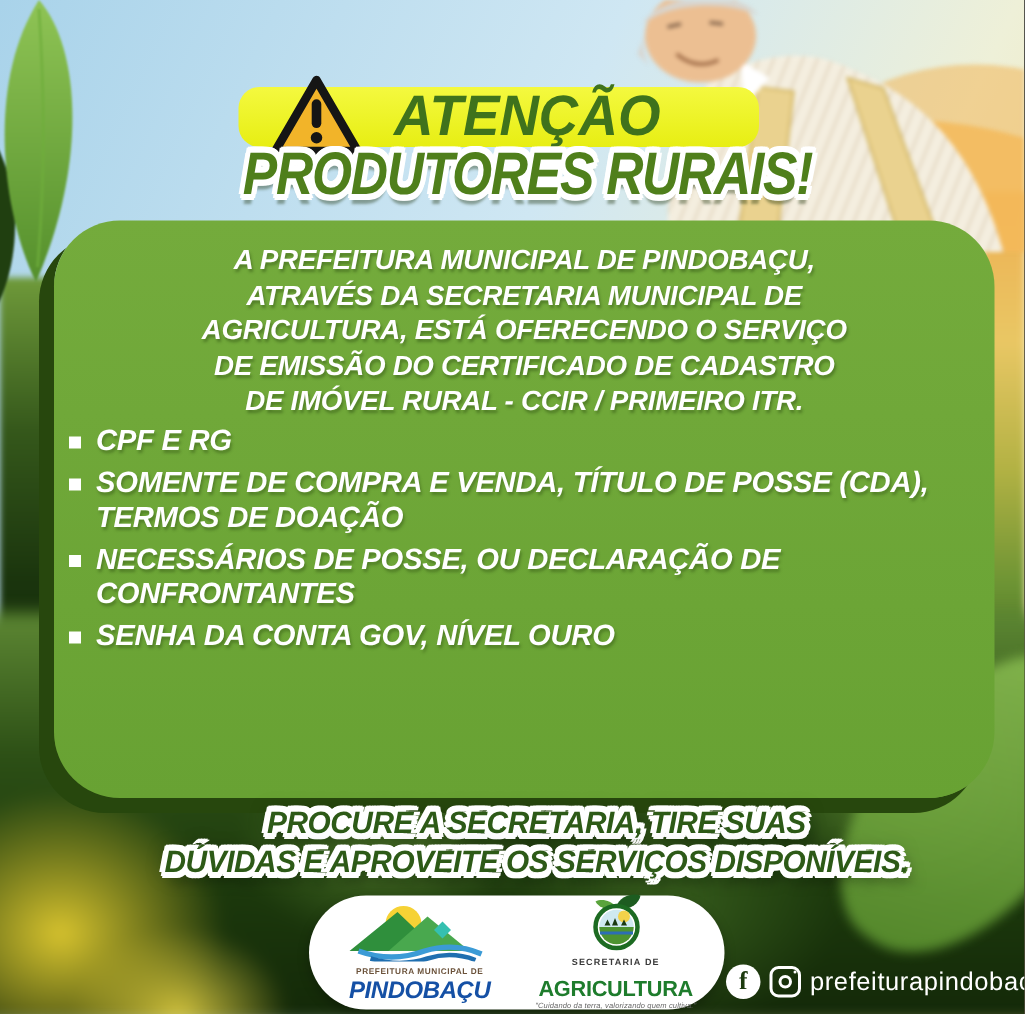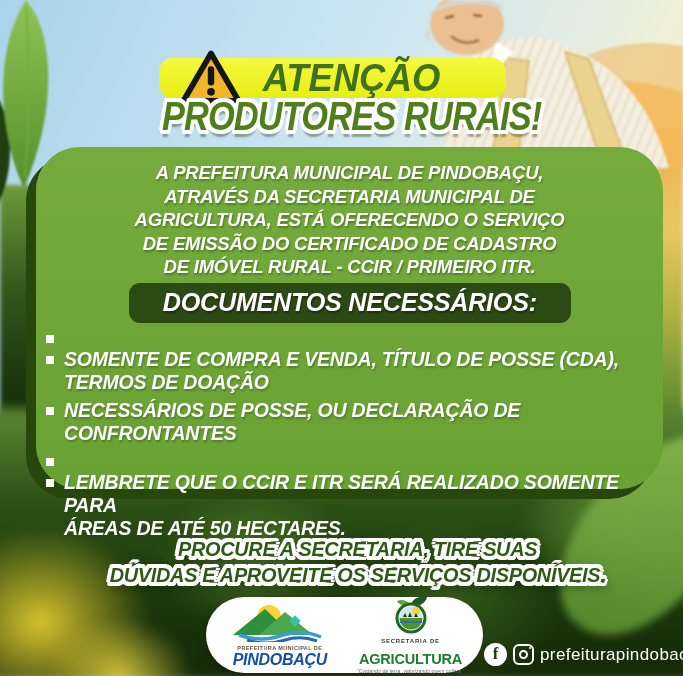--- a/index.html
+++ b/index.html
@@ -40,21 +40,21 @@
   
   .big-title{position:absolute;left:0;top:94px;width:672px;text-align:center;z-index:6;padding-left:16px;}
   .big-title .txt{display:inline-block;font-size:40px;font-weight:bold;font-style:italic;
     color:#4f7f1b;transform:scaleX(.86);letter-spacing:-1px;
     text-shadow:
       -3px -3px 0 #fff,0 -4px 0 #fff,3px -3px 0 #fff,4px 0 0 #fff,
       3px 3px 0 #fff,0 4px 0 #fff,-3px 3px 0 #fff,-4px 0 0 #fff,
       -2px -4px 0 #fff,2px -4px 0 #fff,-2px 4px 0 #fff,2px 4px 0 #fff,
       0 7px 2px rgba(30,50,10,.4);}
   
-  .main-box{position:absolute;left:36px;top:147px;width:627px;height:342px;z-index:5;
+  .main-box{position:absolute;left:36px;top:147px;width:627px;height:385px;z-index:5;
     background:linear-gradient(180deg,#74ab3c 0%,#68a233 100%);
     border-radius:44px;box-shadow:-10px 10px 0 #27470d;box-sizing:border-box;}
   .intro-text{margin:14px auto 0;width:490px;text-align:center;
     font-size:18.5px;line-height:23.5px;font-weight:bold;font-style:italic;color:#fff;
     white-space:pre-line;letter-spacing:-.2px;
     text-shadow:1px 2px 2px rgba(40,70,15,.45);}
   .docs-pill{margin:4px auto 0;width:442px;height:40px;background:#2c4a14;border-radius:11px;
     display:flex;align-items:center;justify-content:center;}
   .docs-pill .txt{font-size:26px;font-weight:bold;font-style:italic;color:#fff;
     transform:scaleX(.97);letter-spacing:-.3px;text-shadow:1px 2px 2px rgba(0,0,0,.35);}
@@ -147,43 +147,37 @@
   <div class="big-title">
     <span class="txt">PRODUTORES RURAIS!</span>
   </div>
 
   <div class="main-box">
     <div class="intro-text">A PREFEITURA MUNICIPAL DE PINDOBAÇU,
 ATRAVÉS DA SECRETARIA MUNICIPAL DE
 AGRICULTURA, ESTÁ OFERECENDO O SERVIÇO
 DE EMISSÃO DO CERTIFICADO DE CADASTRO
 DE IMÓVEL RURAL - CCIR / PRIMEIRO ITR.</div>
-    <div class="docs-pill">
-      <span class="txt">DOCUMENTOS NECESSÁRIOS:</span>
-    </div>
     <ul class="doc-list">
         <li>
           <span class="bullet"></span>
+          <span class="txt">CPF E RG</span>
         </li>
         <li>
           <span class="bullet"></span>
           <span class="txt">SOMENTE DE COMPRA E VENDA, TÍTULO DE POSSE (CDA),
 TERMOS DE DOAÇÃO</span>
         </li>
         <li>
           <span class="bullet"></span>
           <span class="txt">NECESSÁRIOS DE POSSE, OU DECLARAÇÃO DE CONFRONTANTES</span>
         </li>
         <li>
           <span class="bullet"></span>
-        </li>
-        <li>
-          <span class="bullet"></span>
-          <span class="txt">LEMBRETE QUE O CCIR E ITR SERÁ REALIZADO SOMENTE PARA
-ÁREAS DE ATÉ 50 HECTARES.</span>
+          <span class="txt">SENHA DA CONTA GOV, NÍVEL OURO</span>
         </li>
       </ul>
   </div>
 
   <div class="cta">
     <span class="txt">PROCURE A SECRETARIA, TIRE SUAS
 DÚVIDAS E APROVEITE OS SERVIÇOS DISPONÍVEIS.</span>
   </div>
 
   <div class="logo-pill">

